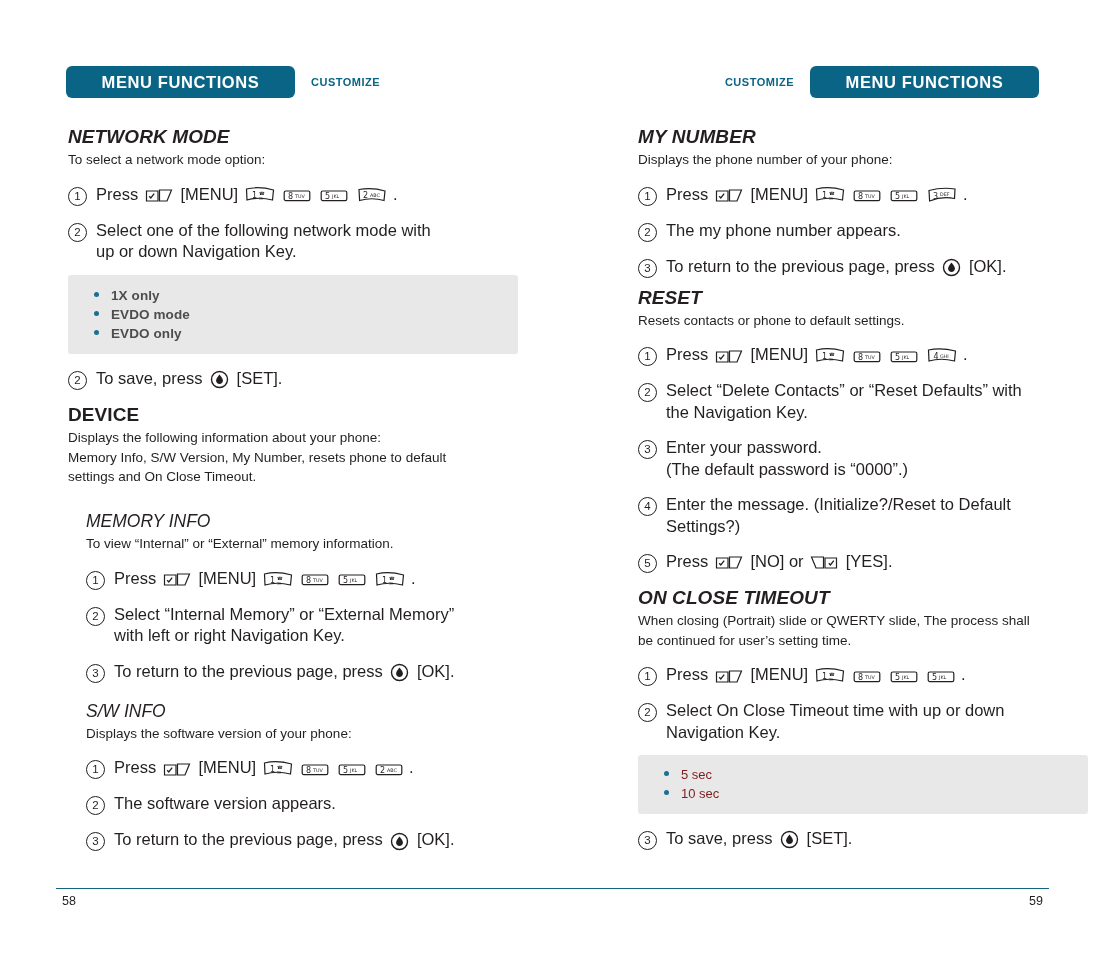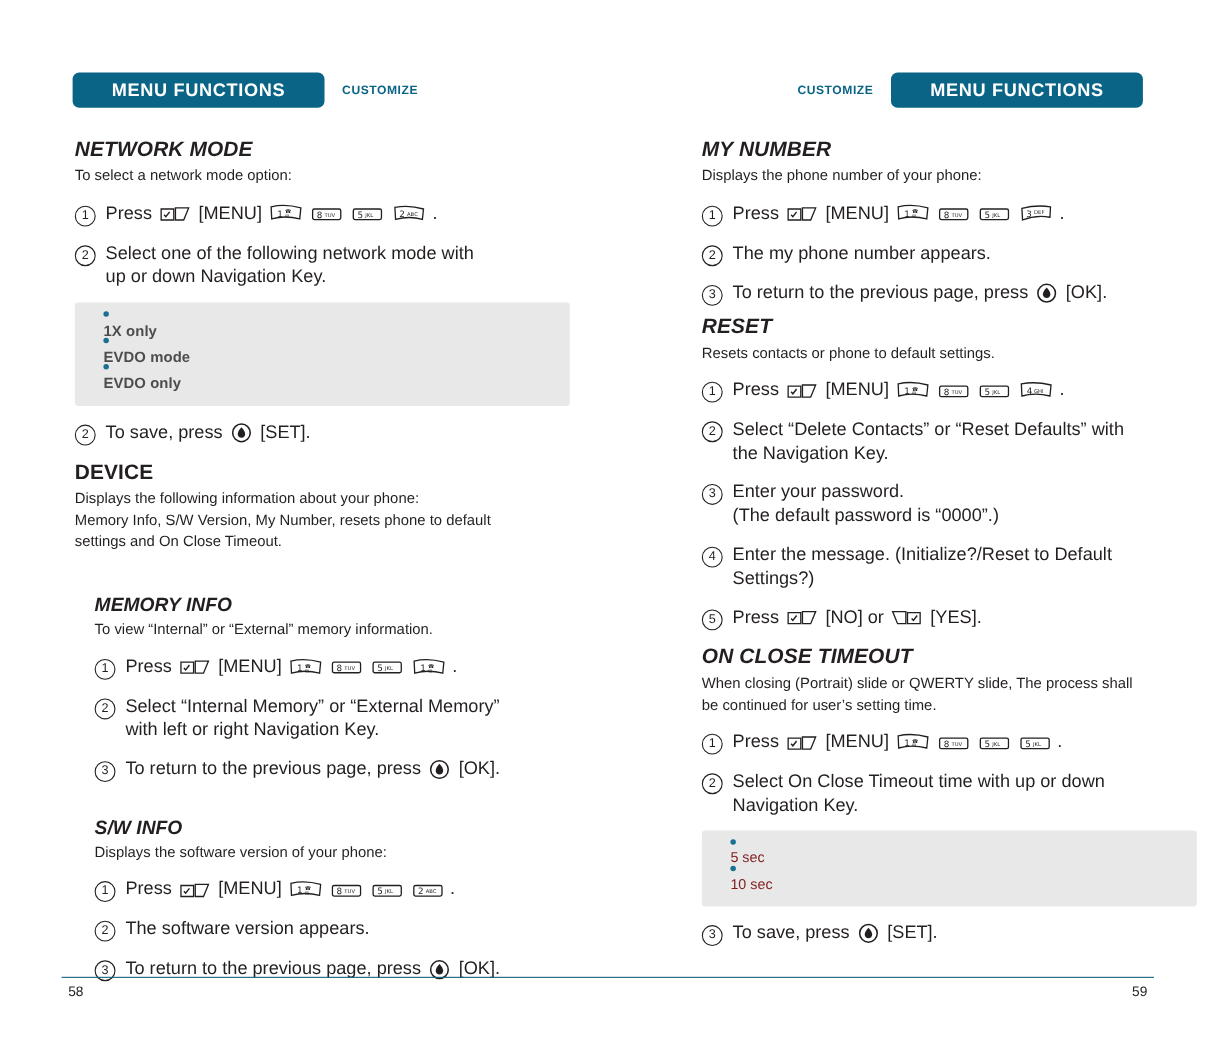--- a/index.html
+++ b/index.html
@@ -35,21 +35,21 @@
 
   
   h2.h-major{
     margin:0 0 2px 0;font-size:19px;font-weight:bold;font-style:italic;
     letter-spacing:.1px;color:#231f20;
   }
   h2.h-plain{
     margin:0 0 2px 0;font-size:19px;font-weight:bold;font-style:normal;
     letter-spacing:.1px;color:#231f20;
   }
-  .h-sub{margin:17px 0 2px 0;font-size:17.5px;font-weight:bold;font-style:italic;color:#231f20;}
+  .h-sub{margin:4px 0 2px 0;font-size:17.5px;font-weight:normal;font-style:italic;color:#231f20;}
   .intro{font-size:13.5px;line-height:1.46;margin:0;color:#231f20;}
   .indent{margin-left:18px;}
 
   
   .step{display:flex;align-items:flex-start;font-size:16.5px;line-height:1.30;color:#231f20;}
   .num{
     flex:0 0 auto;width:19px;height:19px;border:1.3px solid #231f20;border-radius:50%;
     font-size:11.5px;line-height:17px;text-align:center;
     margin-right:9px;margin-top:3px;font-weight:normal;box-sizing:border-box;
   }
@@ -64,21 +64,21 @@
   .k-ok{margin:0 3px;}
 
   
   .optbox{
     background:#e8e8e8;border-radius:3px;
     padding:11px 0 11px 0;margin:12px 0 14px 0;
   }
   .optbox ul{list-style:none;margin:0;padding:0;}
   .optbox li{
     display:flex;align-items:baseline;
-    padding:0 0 0 26px;line-height:1.42;flex-direction:column;
+    padding:0 0 0 26px;line-height:1.42;
   }
   .optbox .dot{
     flex:0 0 auto;width:5px;height:5px;border-radius:50%;
     background:#1a6f93;margin-right:12px;position:relative;top:-3px;
   }
   .optbox.bold li span.txt{font-weight:bold;font-size:13.5px;color:#4d4d4d;letter-spacing:.1px;}
   .optbox.reg  li span.txt{font-weight:normal;font-size:13px;color:#7f1d1d;}
 
   
   .gap-s{height:9px;}

